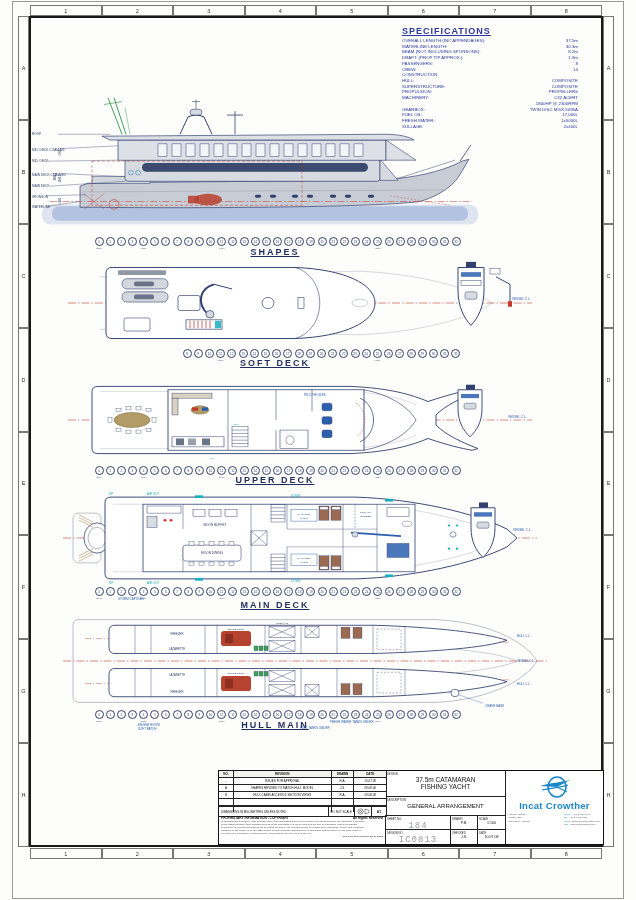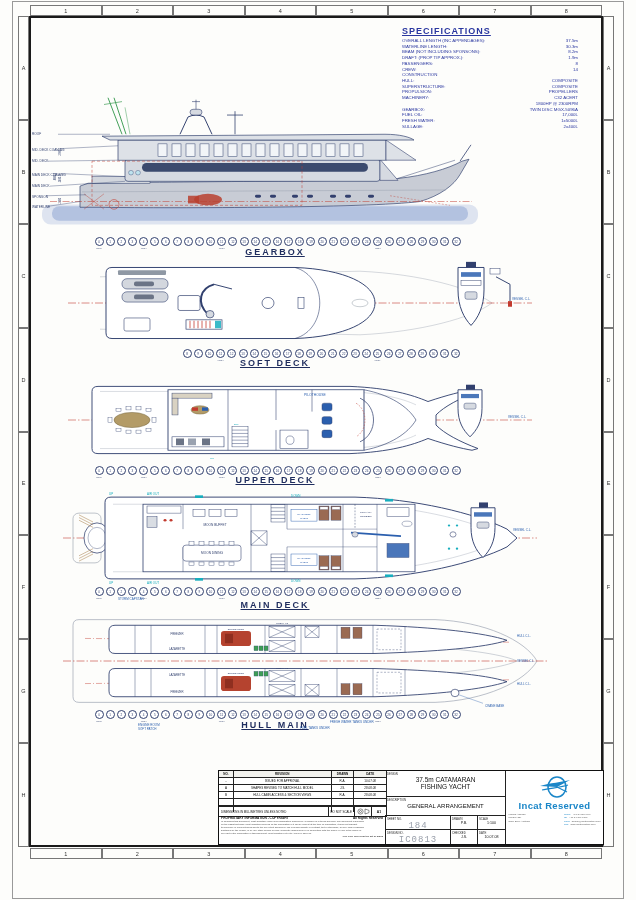--- a/index.html
+++ b/index.html
@@ -393,21 +393,21 @@
     </div>
       <div class="fr">
       <span class="fc">31</span>
       <span class="fw"></span>
     </div>
       <div class="fr">
       <span class="fc">32</span>
       <span class="fw"></span>
     </div>
     </div>
-  <div class="abs decktitle" style="left:210px;top:247px;width:130px;">GEARBOX</div>
+  <div class="abs decktitle" style="left:210px;top:247px;width:130px;">SHAPES</div>
 
   <svg class="abs" style="left:60px;top:260px;" width="480" height="86" viewBox="0 0 480 92" preserveAspectRatio="none">
     <path d="M40,18 L300,12 C360,15 412,30 432,46 C412,62 360,77 300,80 L40,74" stroke="#aab0bd" stroke-width="0.5" fill="none"></path>
     <path d="M8,46 L472,46" stroke="#c23a2e" stroke-width="0.6" stroke-dasharray="8 2 1.5 2"></path>
     <g>
       <path d="M52,8 H235 C285,10 315,26 315,46 C315,66 285,82 235,84 H52 Q46,84 46,78 V14 Q46,8 52,8 Z" fill="#fff" stroke="#31406e" stroke-width="1"></path>
       <path d="M235,8 C268,18 268,74 235,84" fill="none" stroke="#31406e" stroke-width="0.6"></path>
     </g>
     <rect x="58" y="11" width="48" height="5" rx="1" fill="#8f98a4"></rect>
     <g>
@@ -1332,21 +1332,21 @@
       <div class="cval" style="font-size:3.6px;">10.07.08</div>
     </div>
 
     <div class="abs" style="left:287px;top:0;width:97px;height:73px;box-sizing:border-box;display:flex;flex-direction:column;align-items:center;padding-top:3px;">
       <svg width="34" height="26" viewBox="0 0 34 26">
         <ellipse cx="19" cy="13" rx="9" ry="10" fill="none" stroke="#1a86c8" stroke-width="1.6"></ellipse>
         <path d="M2,12 C12,9 24,8 32,6 L19,13 Z" fill="#1a86c8"></path>
         <path d="M4,16 C14,14 24,13 30,11" stroke="#1a86c8" stroke-width="1.2" fill="none"></path>
         <path d="M19,13 L29,18" stroke="#1a86c8" stroke-width="1.2" fill="none"></path>
       </svg>
-      <div style="font-size:9.5px;color:#1a86c8;font-weight:bold;letter-spacing:0.3px;">Incat Reserved</div>
+      <div style="font-size:9.5px;color:#1a86c8;font-weight:bold;letter-spacing:0.3px;">Incat Crowther</div>
       <div style="display:flex;gap:5px;margin-top:2px;width:92px;justify-content:space-between;">
         <div style="font-size:2.4px;color:#555;line-height:1.4;">
 
         <div>Mailing Address</div>
             <div>PO Box 354</div>
             <div>NSW 2084 Australia</div>
           </div>
         <div style="font-size:2.4px;line-height:1.4;">
 
         <div style="display:flex;gap:2px;">

